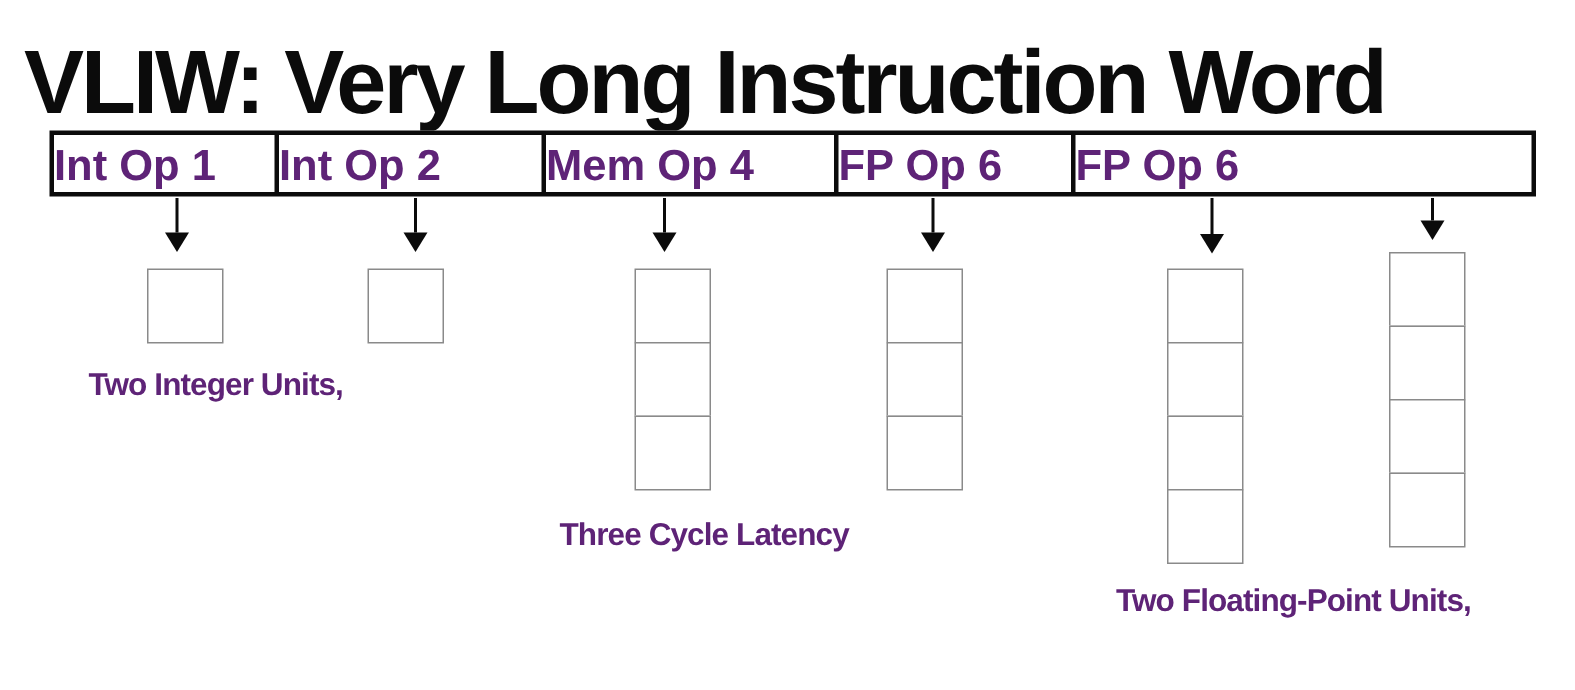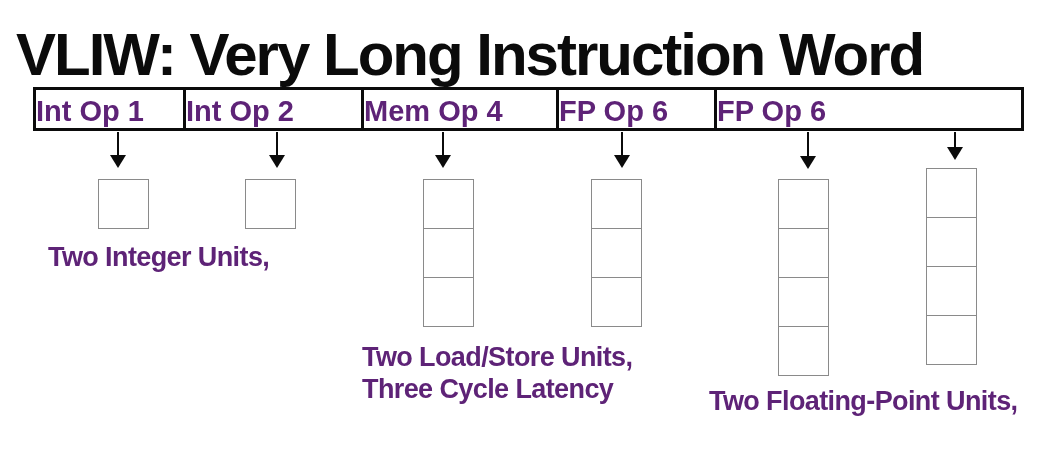--- a/index.html
+++ b/index.html
@@ -76,29 +76,30 @@
   .cell + .cell{margin-top:-1px;}
   .s1{left:98px;top:179px}
   .s2{left:245px;top:179px}
   .s3{left:423px;top:179px}
   .s4{left:591px;top:179px}
   .s5{left:778px;top:179px}
   .s6{left:926px;top:168px}
   
   .note{
     position:absolute;
-    font-size:27px;font-weight:700;
+    font-size:21px;font-weight:700;
     letter-spacing:-0.6px;
     line-height:32px;
     color:var(--purple);
     white-space:nowrap;
+    margin-left:11px;
   }
   .n1{left:48px;top:241px}
   .n2{left:362px;top:341px}
-  .n3{left:709px;top:385px}
+  .n3{left:733px;top:385px}
 </style>
 </head>
 <body>
 
 <div class="slide">
 
   <h1 class="title">VLIW: Very Long Instruction Word</h1>
 
   <div class="iw-row">
     <div class="slot w1">
@@ -169,20 +170,19 @@
       <div class="cell"></div>
       <div class="cell"></div>
       <div class="cell"></div>
       <div class="cell"></div>
     </div>
 
   <div class="note n1">
     <div>Two Integer Units,</div>
   </div>
   <div class="note n2">
-    <div>Two Load/Store Units,</div>
     <div>Three Cycle Latency</div>
   </div>
   <div class="note n3">
     <div>Two Floating-Point Units,</div>
   </div>
 
 </div>
 
 </body></html>

